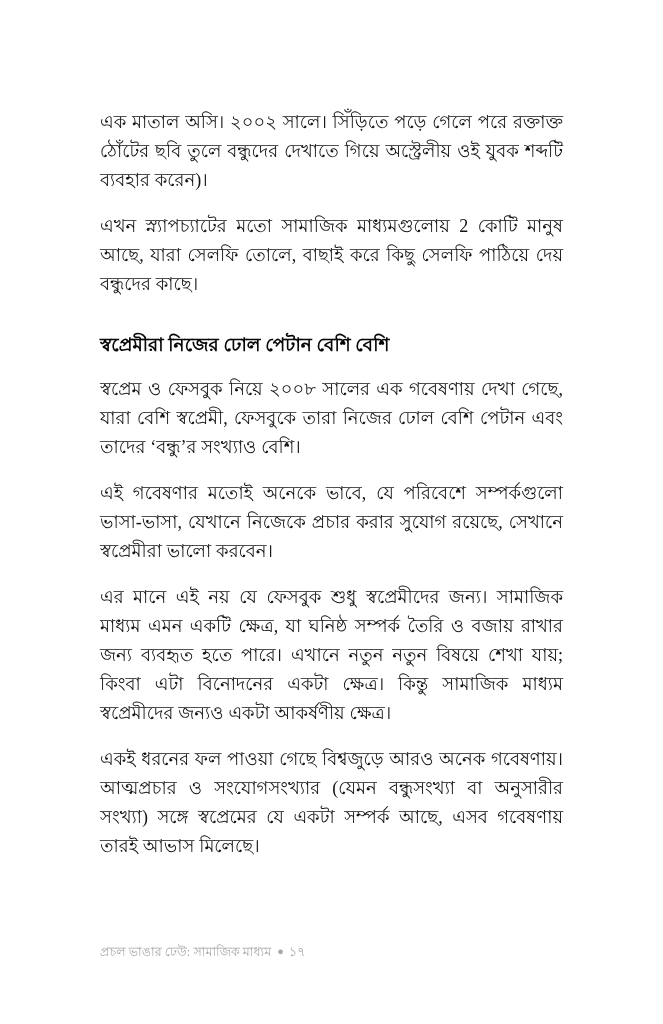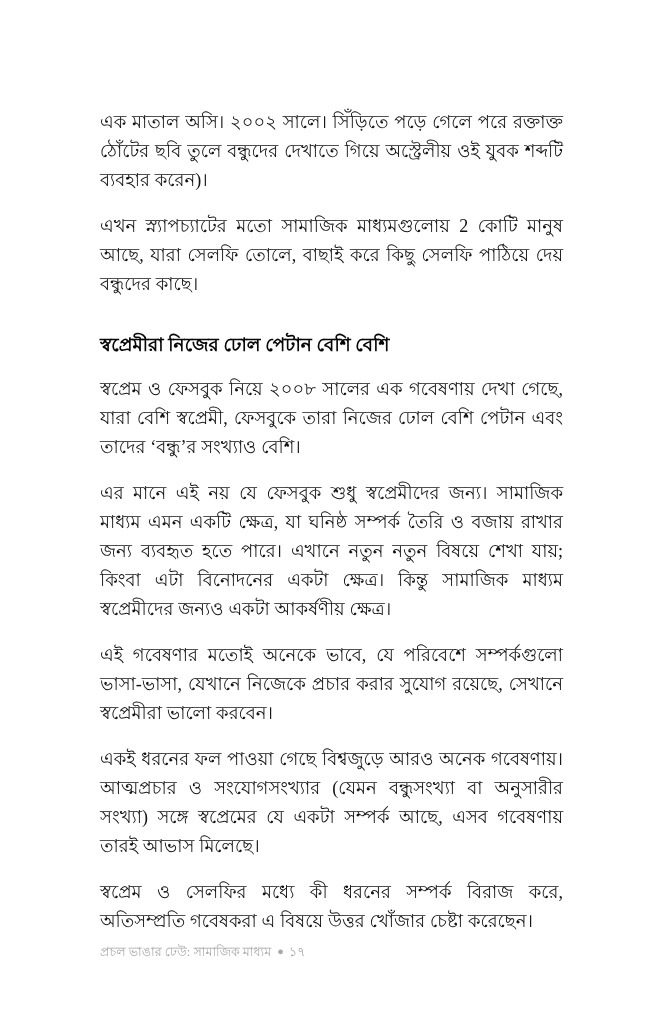--- a/index.html
+++ b/index.html
@@ -96,27 +96,26 @@
 
     <p class="para">এক মাতাল অসি। ২০০২ সালে। সিঁড়িতে পড়ে গেলে পরে রক্তাক্ত ঠোঁটের ছবি তুলে বন্ধুদের দেখাতে গিয়ে অস্ট্রেলীয় ওই যুবক শব্দটি ব্যবহার করেন)।</p>
 
     <p class="para">এখন স্ন্যাপচ্যাটের মতো সামাজিক মাধ্যমগুলোয় 2 কোটি মানুষ আছে, যারা সেলফি তোলে, বাছাই করে কিছু সেলফি পাঠিয়ে দেয় বন্ধুদের কাছে।</p>
 
 
     <h2 class="section-heading">স্বপ্রেমীরা নিজের ঢোল পেটান বেশি বেশি</h2>
 
     <p class="para">স্বপ্রেম ও ফেসবুক নিয়ে ২০০৮ সালের এক গবেষণায় দেখা গেছে, যারা বেশি স্বপ্রেমী, ফেসবুকে তারা নিজের ঢোল বেশি পেটান এবং তাদের ‘বন্ধু’র সংখ্যাও বেশি।</p>
 
+    <p class="para">এই গবেষণার মতোই অনেকে ভাবে, যে পরিবেশে সম্পর্কগুলো ভাসা-ভাসা, যেখানে নিজেকে প্রচার করার সুযোগ রয়েছে, সেখানে স্বপ্রেমীরা ভালো করবেন।</p>
+
     <p class="para">এর মানে এই নয় যে ফেসবুক শুধু স্বপ্রেমীদের জন্য। সামাজিক মাধ্যম এমন একটি ক্ষেত্র, যা ঘনিষ্ঠ সম্পর্ক তৈরি ও বজায় রাখার জন্য ব্যবহৃত হতে পারে। এখানে নতুন নতুন বিষয়ে শেখা যায়; কিংবা এটা বিনোদনের একটা ক্ষেত্র। কিন্তু সামাজিক মাধ্যম স্বপ্রেমীদের জন্যও একটা আকর্ষণীয় ক্ষেত্র।</p>
-
-    <p class="para">এই গবেষণার মতোই অনেকে ভাবে, যে পরিবেশে সম্পর্কগুলো ভাসা-ভাসা, যেখানে নিজেকে প্রচার করার সুযোগ রয়েছে, সেখানে স্বপ্রেমীরা ভালো করবেন।</p>
 
     <p class="para">একই ধরনের ফল পাওয়া গেছে বিশ্বজুড়ে আরও অনেক গবেষণায়। আত্মপ্রচার ও সংযোগসংখ্যার (যেমন বন্ধুসংখ্যা বা অনুসারীর সংখ্যা) সঙ্গে স্বপ্রেমের যে একটা সম্পর্ক আছে, এসব গবেষণায় তারই আভাস মিলেছে।</p>
 
-    <p class="para">স্বপ্রেম ও সেলফির মধ্যে কী ধরনের সম্পর্ক বিরাজ করে, অতিসম্প্রতি গবেষকরা এ বিষয়ে উত্তর খোঁজার চেষ্টা করেছেন।</p>
 
   </div>
 
   <div class="page-footer">
     <span class="footer-title">প্রচল ভাঙার ঢেউ: সামাজিক মাধ্যম</span><span class="footer-sep">●</span><span class="footer-page-number">১৭</span>
   </div>
 
 </div>
 
 </body></html>

